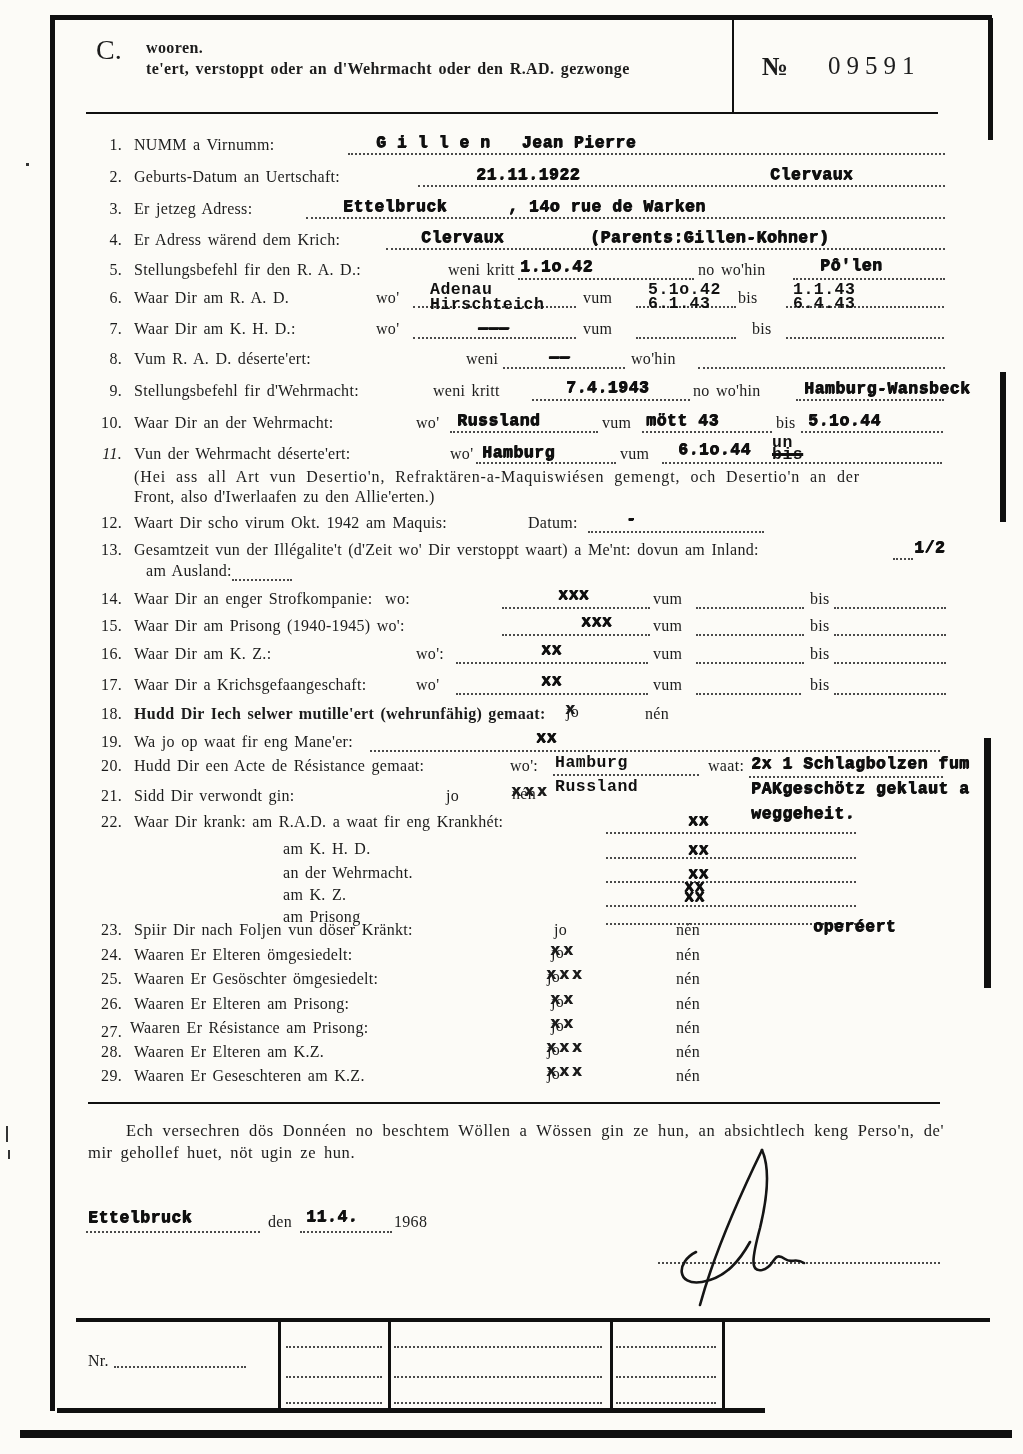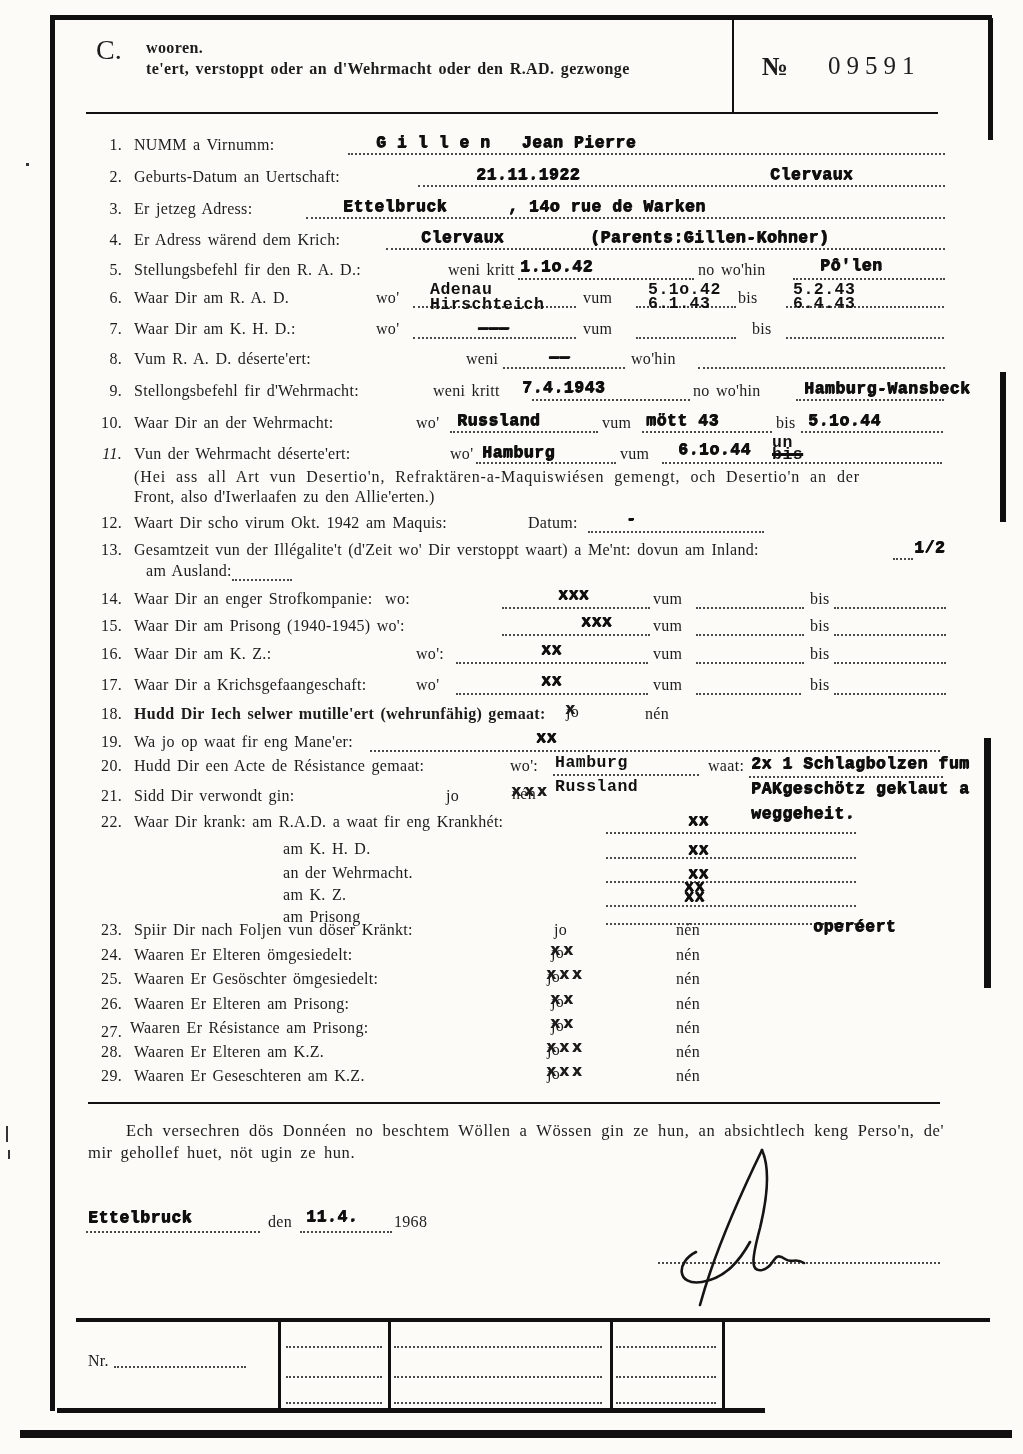--- a/index.html
+++ b/index.html
@@ -96,21 +96,21 @@
         <div class="dots" style="left: 413px; width: 163px; top: 17px;"></div>
         <div class="dots" style="left: 636px; width: 100px; top: 17px;"></div>
         <div class="dots" style="left: 786px; width: 158px; top: 17px;"></div>
         <span class="num" style="left: 84px; top: 0px;">6.</span>
         <span class="pr" style="left: 134px; top: 0px; position: absolute;">Waar Dir am R. A. D.</span>
         <span class="pr" style="left: 376px; top: 0px; position: absolute;">wo'</span>
         <div class="ty t2" style="line-height: 15px; left: 430px; top: -7px; position: absolute;"><div>Adenau</div><div>Hirschteich</div></div>
         <span class="pr" style="left: 583px; top: 0px; position: absolute;">vum</span>
         <div class="ty t2" style="line-height: 14px; left: 648px; top: -6px; position: absolute;"><div>5.1o.42</div><div>6.1.43</div></div>
         <span class="pr" style="left: 738px; top: 0px; position: absolute;">bis</span>
-        <div class="ty t2" style="line-height: 14px; left: 793px; top: -6px; position: absolute;"><div>5.2.43</div><div>6.4.43</div></div>
+        <div class="ty t2" style="line-height: 14px; left: 793px; top: -6px; position: absolute;"><div>1.1.43</div><div>6.4.43</div></div>
       </div>
       <div style="position: absolute; left: 0px; top: 320px;">
         <div class="dots" style="left: 413px; width: 163px; top: 17px;"></div>
         <div class="dots" style="left: 636px; width: 100px; top: 17px;"></div>
         <div class="dots" style="left: 786px; width: 158px; top: 17px;"></div>
         <span class="num" style="left: 84px; top: 0px;">7.</span>
         <span class="pr" style="left: 134px; top: 0px; position: absolute;">Waar Dir am K. H. D.:</span>
         <span class="pr" style="left: 376px; top: 0px; position: absolute;">wo'</span>
         <span class="ty heavy" style="left: 478px; top: -2px; position: absolute;">———</span>
         <span class="pr" style="left: 583px; top: 0px; position: absolute;">vum</span>
@@ -122,23 +122,23 @@
         <span class="num" style="left: 84px; top: 0px;">8.</span>
         <span class="pr" style="left: 134px; top: 0px; position: absolute;">Vum R. A. D. déserte'ert:</span>
         <span class="pr" style="left: 466px; top: 0px; position: absolute;">weni</span>
         <span class="ty heavy" style="left: 549px; top: -3px; position: absolute;">——</span>
         <span class="pr" style="left: 631px; top: 0px; position: absolute;">wo'hin</span>
       </div>
       <div style="position: absolute; left: 0px; top: 382px;">
         <div class="dots" style="left: 532px; width: 158px; top: 17px;"></div>
         <div class="dots" style="left: 796px; width: 148px; top: 17px;"></div>
         <span class="num" style="left: 84px; top: 0px;">9.</span>
-        <span class="pr" style="left: 134px; top: 0px; position: absolute;">Stellongsbefehl fir d'Wehrmacht:</span>
+        <span class="pr" style="left: 134px; top: 0px; position: absolute;">Stellungsbefehl fir d'Wehrmacht:</span>
         <span class="pr" style="left: 433px; top: 0px; position: absolute;">weni kritt</span>
-        <span class="ty heavy" style="left: 522px; top: -4px; position: absolute;">7.4.1943</span>
+        <span class="ty heavy" style="left: 566px; top: -4px; position: absolute;">7.4.1943</span>
         <span class="pr" style="left: 693px; top: 0px; position: absolute;">no wo'hin</span>
         <span class="ty heavy" style="left: 804px; top: -3px; position: absolute;">Hamburg-Wansbeck</span>
       </div>
       <div style="position: absolute; left: 0px; top: 414px;">
         <div class="dots" style="left: 450px; width: 148px; top: 17px;"></div>
         <div class="dots" style="left: 642px; width: 130px; top: 17px;"></div>
         <div class="dots" style="left: 801px; width: 142px; top: 17px;"></div>
         <span class="num" style="left: 84px; top: 0px;">10.</span>
         <span class="pr" style="left: 134px; top: 0px; position: absolute;">Waar Dir an der Wehrmacht:</span>
         <span class="pr" style="left: 416px; top: 0px; position: absolute;">wo'</span>

